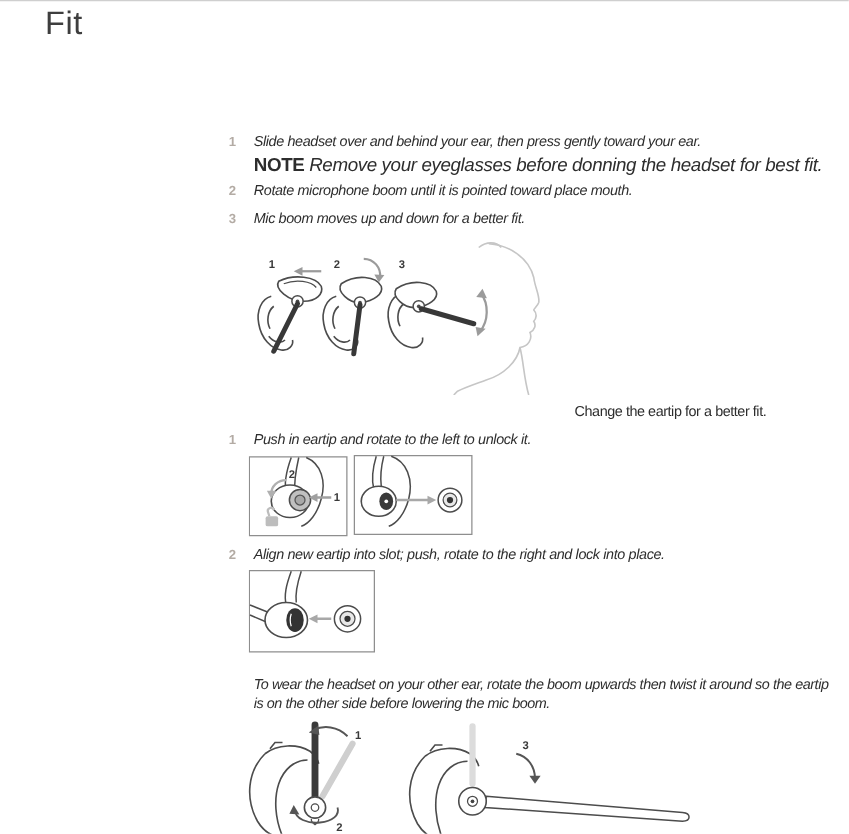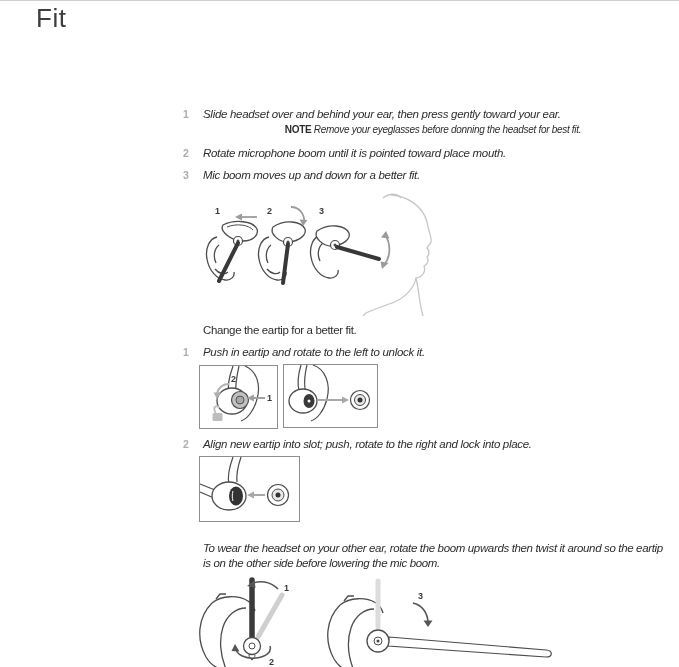--- a/index.html
+++ b/index.html
@@ -11,21 +11,21 @@
   .page-title{
     position:absolute;left:36px;top:2px;font-size:26px;font-weight:400;
     color:#3e3e3e;letter-spacing:0.5px;
   }
   .step{position:absolute;font-size:11.5px;letter-spacing:-0.3px;line-height:14px;}
   .step-num{
     position:absolute;left:-20px;top:0;width:14px;text-align:left;
     color:#b3aba4;font-size:10.5px;font-weight:700;
   }
   .step-text{display:block;font-style:italic;}
-  .note-line{position:absolute;font-size:10px;letter-spacing:-0.3px;text-align:center;}
+  .note-line{position:absolute;font-size:15px;letter-spacing:-0.3px;}
   .note-label{font-weight:700;color:#2d2d2d;}
   .note-text{font-style:italic;color:#2d2d2d;}
   .para{position:absolute;font-size:11.5px;letter-spacing:-0.35px;line-height:15px;}
   .fig{position:absolute;}
   .fig svg{display:block;}
   .fig-label{font:bold 9px "Liberation Sans",sans-serif;fill:#3a3a3a;}
 </style>
 </head>
 <body>
 
@@ -105,21 +105,21 @@
     <g>
       <path d="M 82,46 C 88,54 88,68 81,76" stroke="#9b9b9b" stroke-width="1.8" fill="none"></path>
       <polygon points="83,42 78,48.5 86.5,49.5" fill="#9b9b9b"></polygon>
       <polygon points="79,80 77.5,72.5 85.5,74" fill="#9b9b9b"></polygon>
     </g>
     <text class="fig-label" x="16" y="25">3</text>
   </g>
 </svg>
 </div>
 
-<div class="para" style="left:203px;top:322px;width:400px;">Change the eartip for a better fit.</div>
+<div class="para" style="left:213px;top:322px;width:400px;text-align:right;">Change the eartip for a better fit.</div>
 
 <div class="step" style="left:203px;top:344px;width:460px;">
   <span class="step-num">1</span>
   <span class="step-text">Push in eartip and rotate to the left to unlock it.</span>
 </div>
 
 <div class="fig" style="left:199px;top:362px;">
 <svg width="180" height="68" viewBox="0 0 180 68">
 
   <g>

